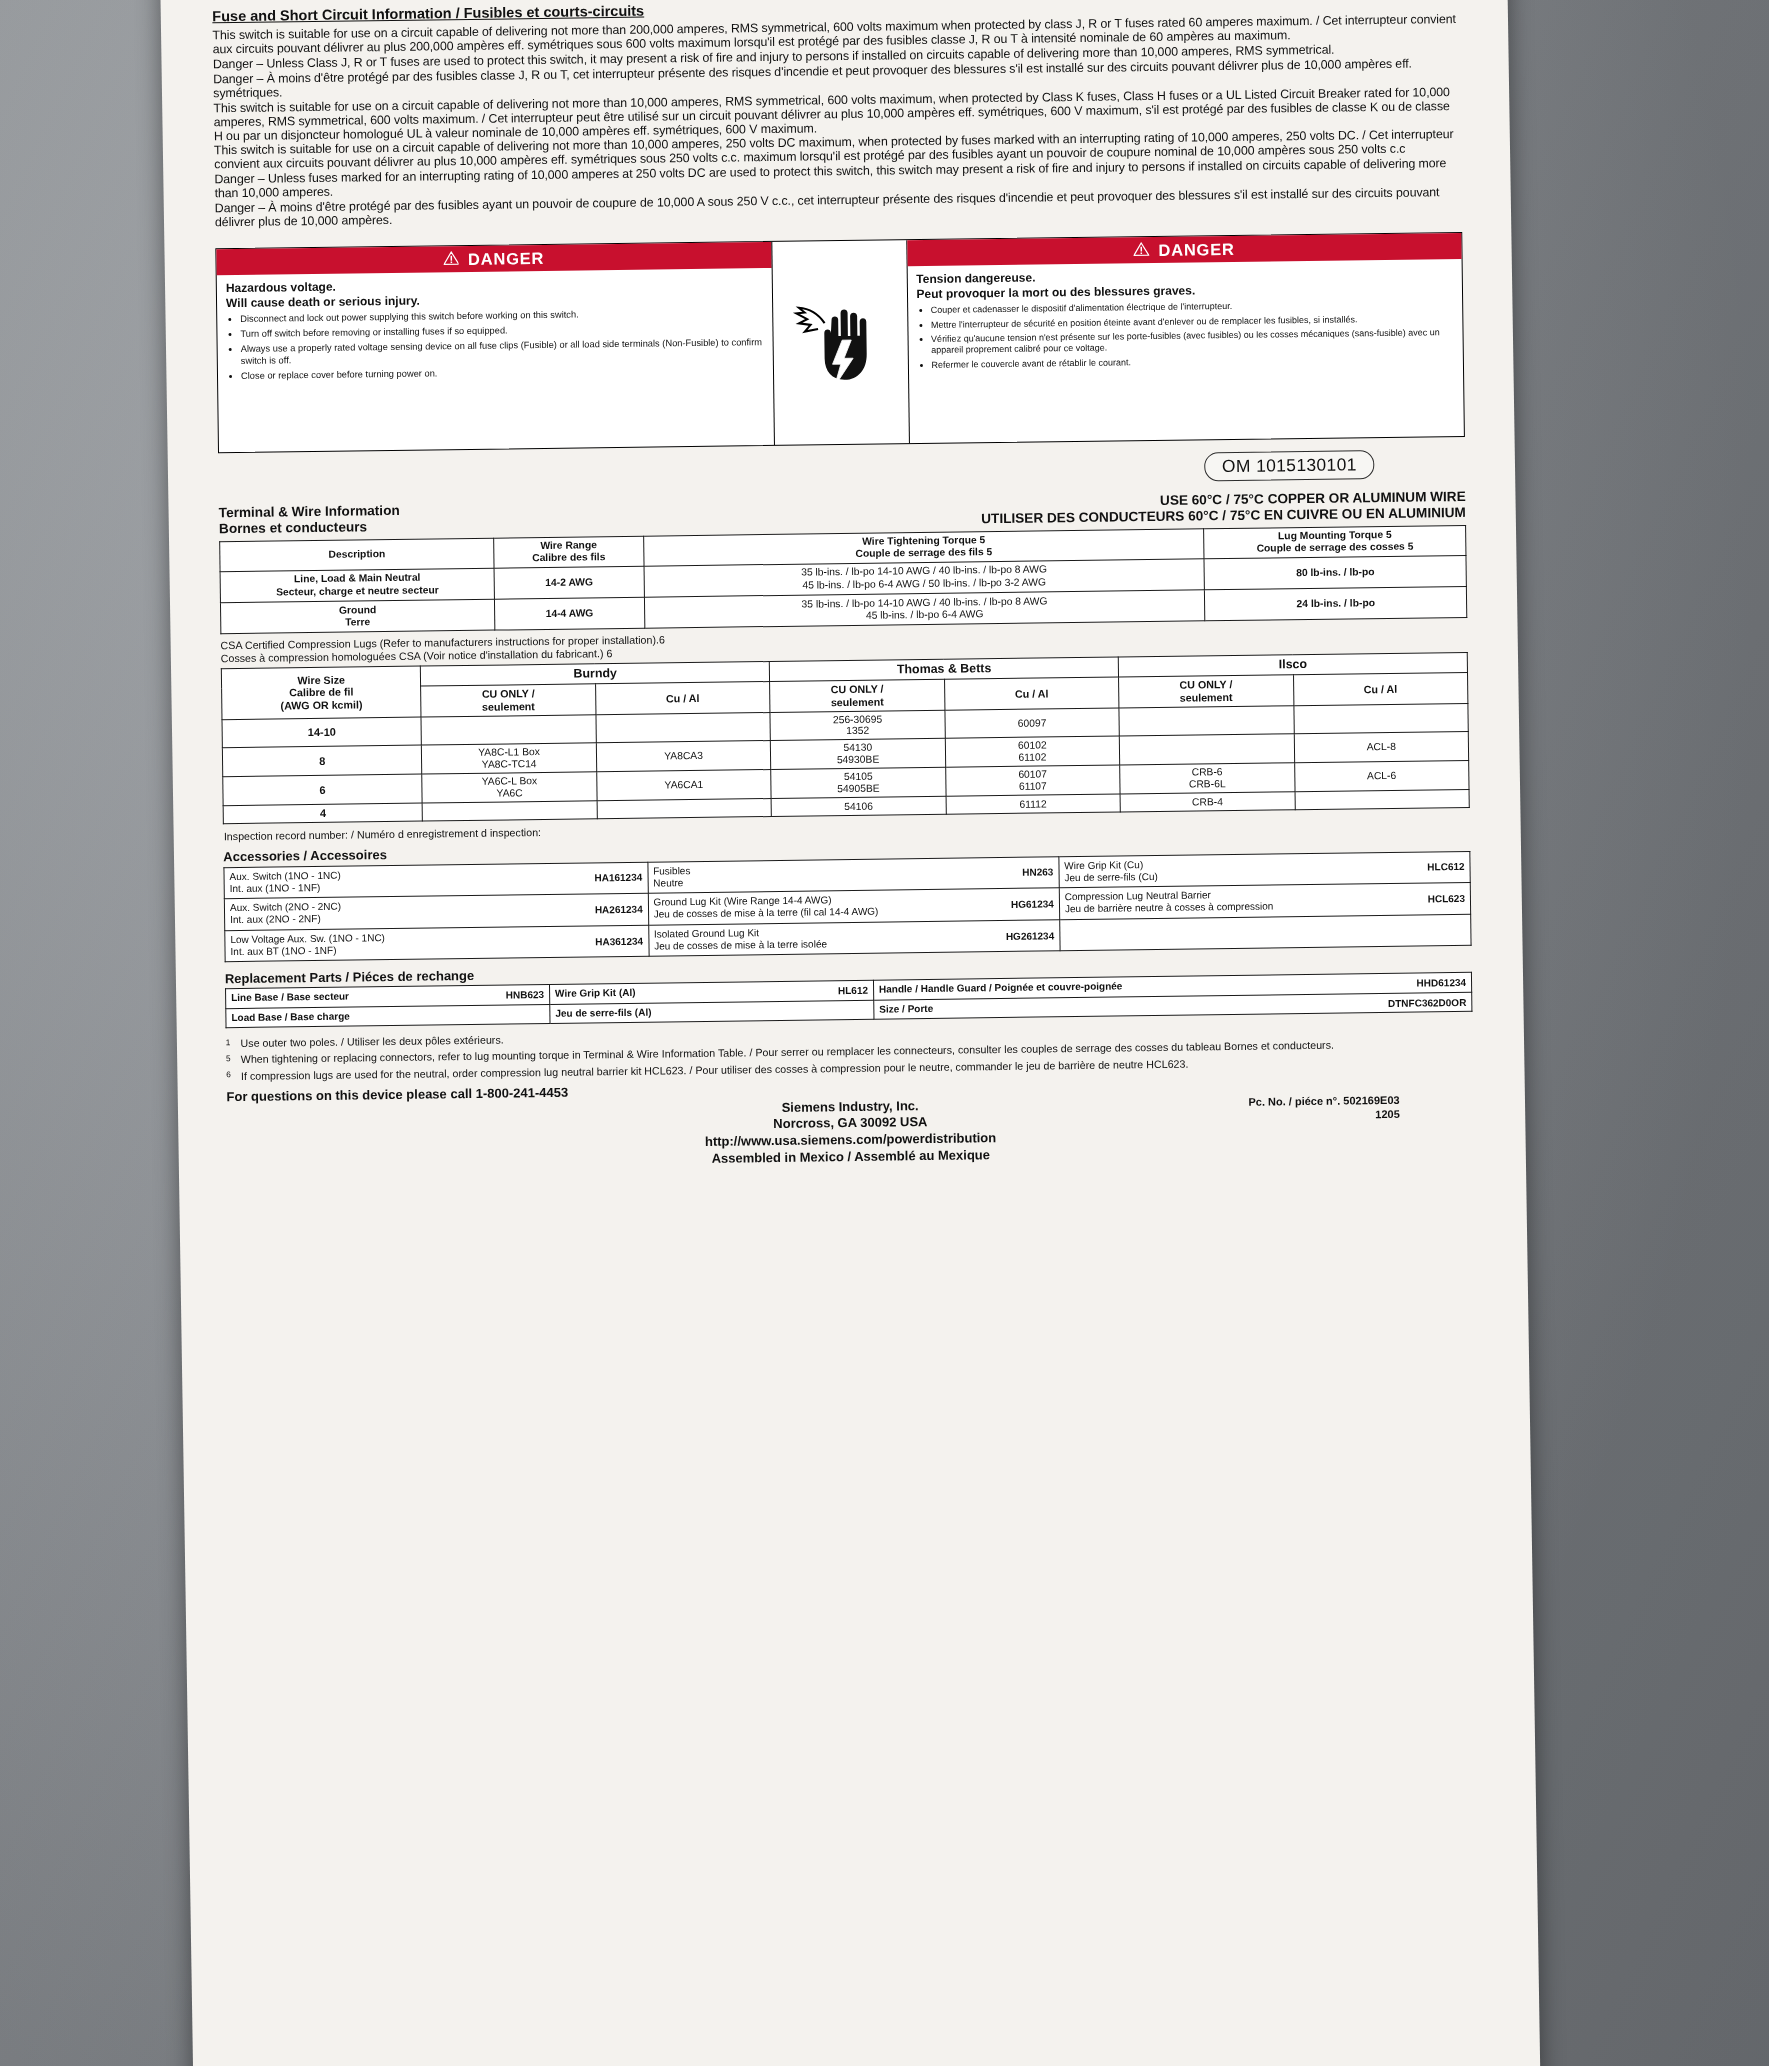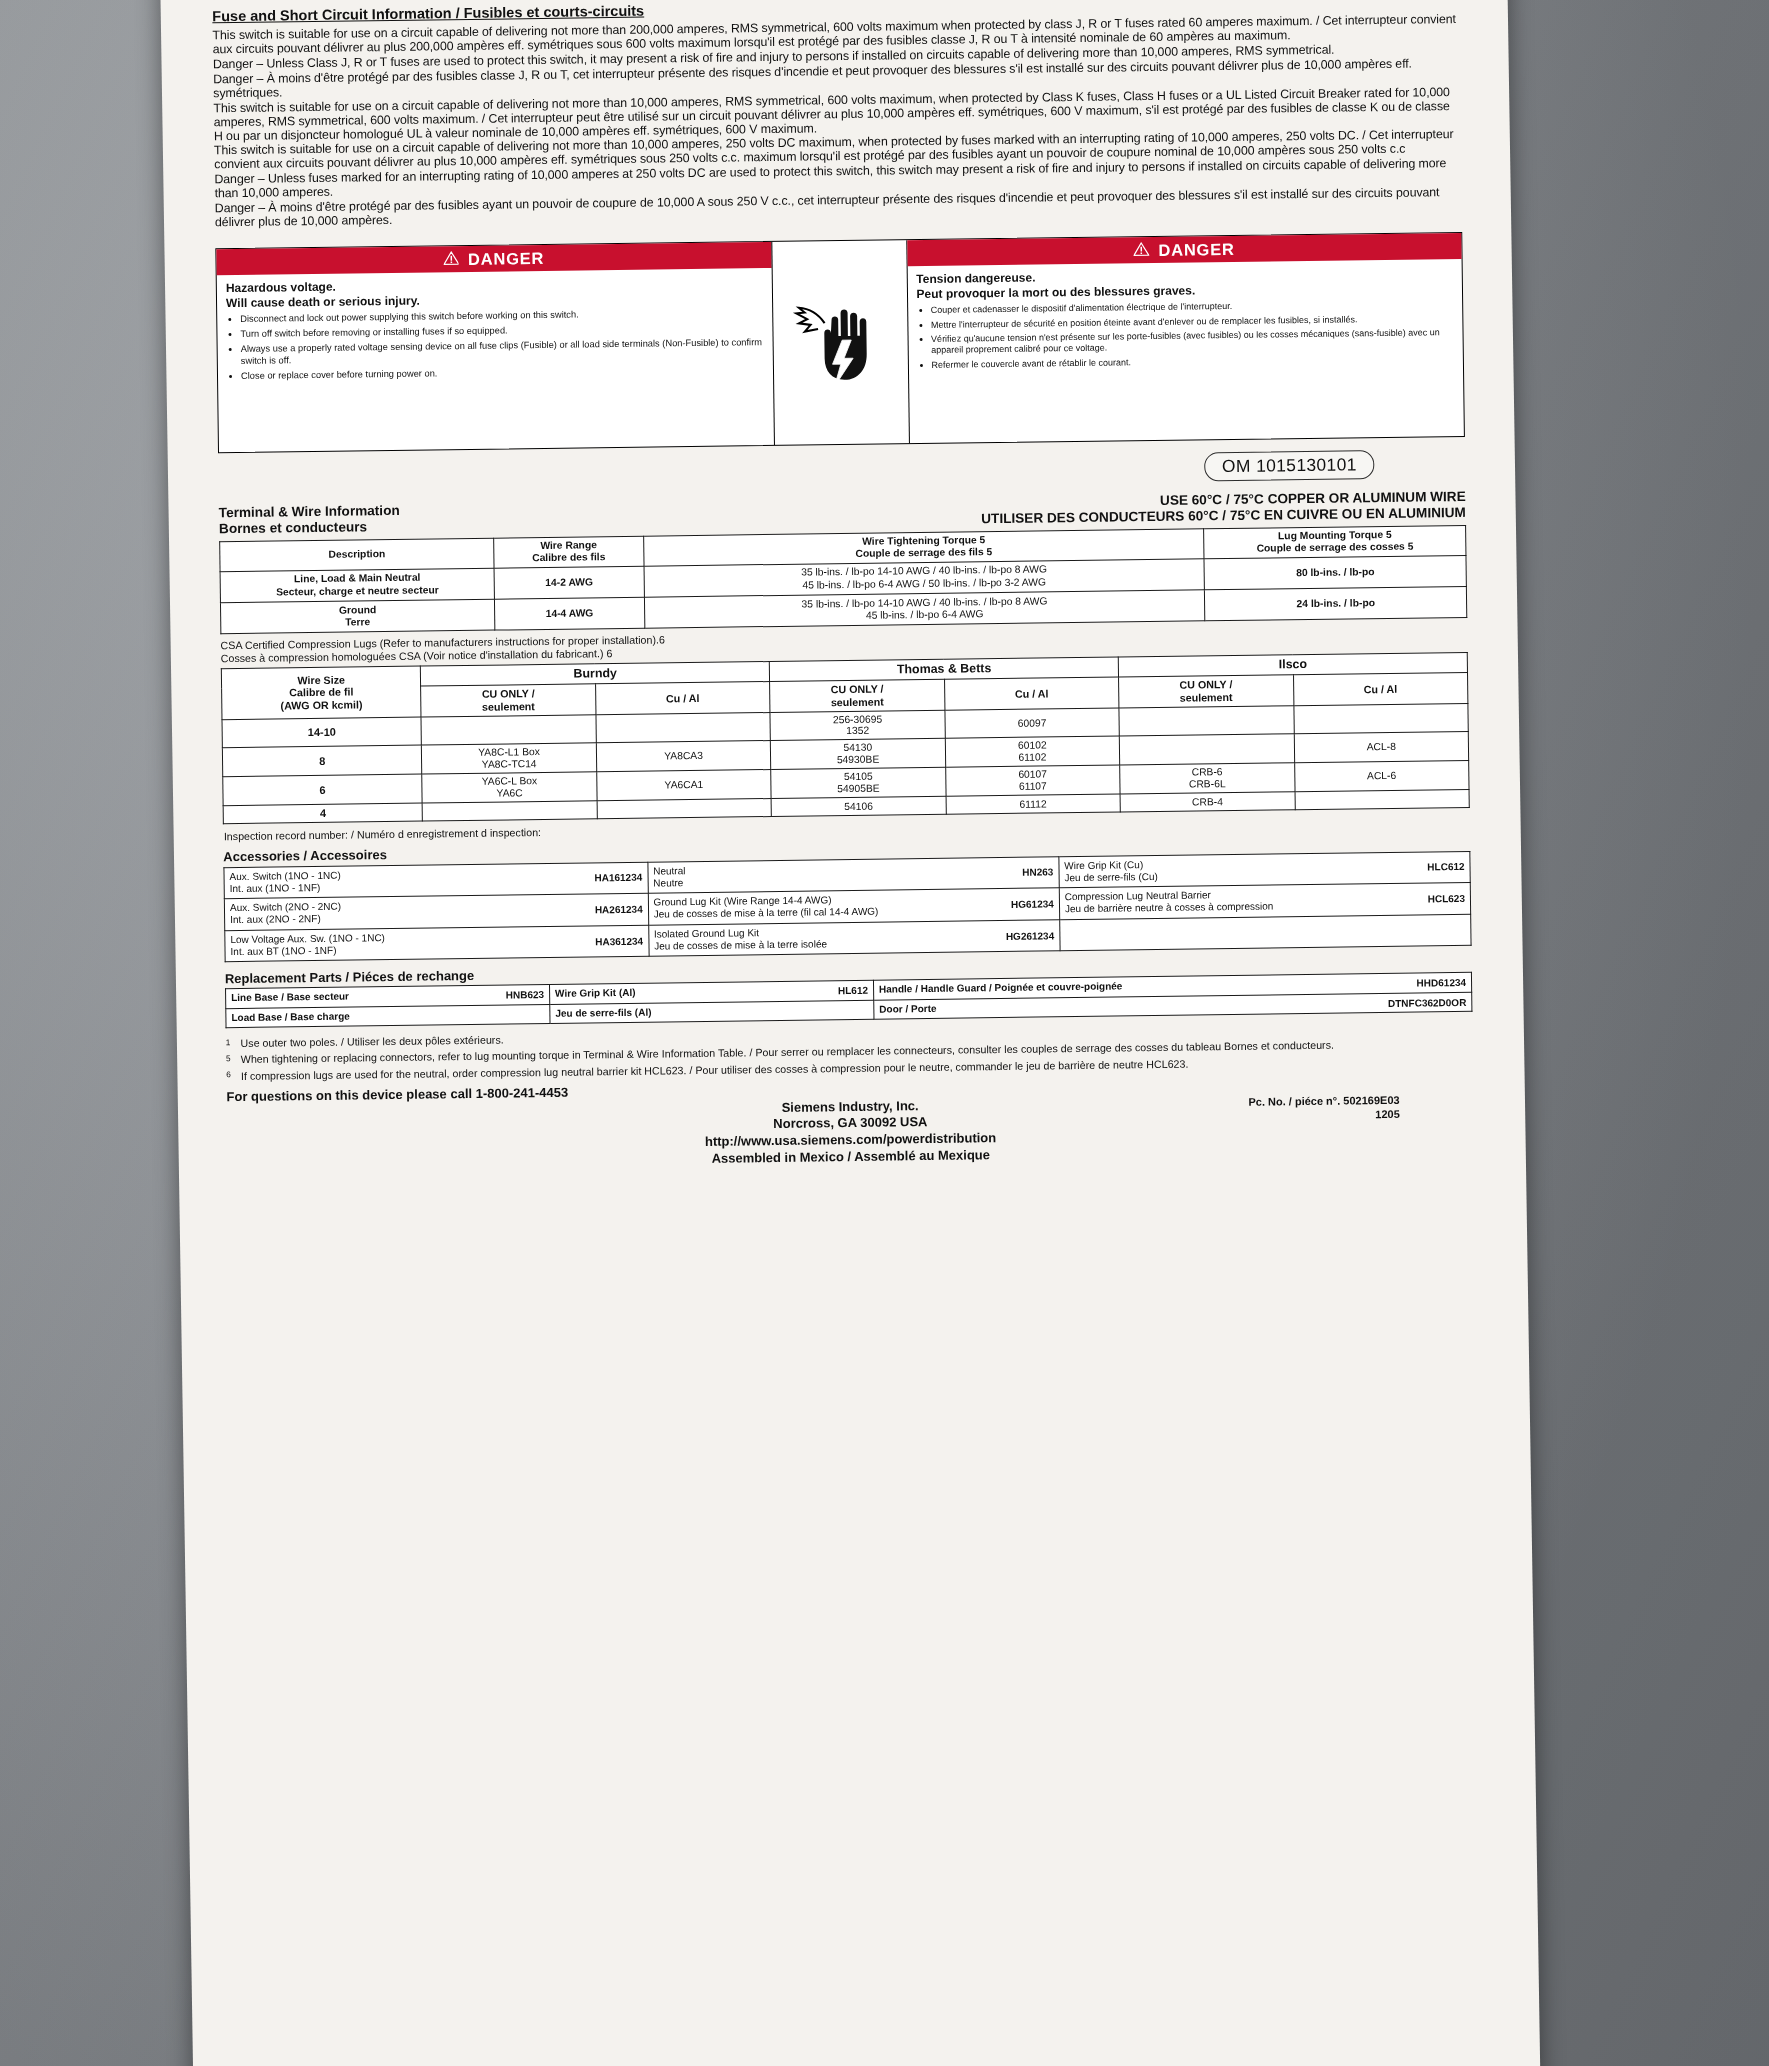--- a/index.html
+++ b/index.html
@@ -338,21 +338,21 @@
           <tr>
       <td style="width:34%">
         <div class="pair">
                 <span class="lbl" style="white-space:pre-line">Aux. Switch (1NO - 1NC)
 Int. aux (1NO - 1NF)</span>
                 <span class="pn">HA161234</span>
               </div>
       </td>
       <td style="width:33%">
         <div class="pair">
-                <span class="lbl" style="white-space:pre-line">Neutral
+                <span class="lbl" style="white-space:pre-line">Fusibles
 Neutre</span>
                 <span class="pn">HN263</span>
               </div>
       </td>
       <td style="width:33%">
         <div class="pair">
                 <span class="lbl" style="white-space:pre-line">Wire Grip Kit (Cu)
 Jeu de serre-fils (Cu)</span>
                 <span class="pn">HLC612</span>
               </div>
@@ -437,21 +437,21 @@
               </div>
       </td>
       <td>
         <div class="pair">
                 <span class="lbl b">Jeu de serre-fils (Al)</span>
                 <span class="pn"></span>
               </div>
       </td>
       <td>
         <div class="pair">
-                <span class="lbl b">Door / Porte</span>
+                <span class="lbl b">Size / Porte</span>
                 <span class="pn">DTNFC362D0OR</span>
               </div>
       </td>
     </tr>
   </tbody>
       </table>
 
   <div class="footnotes">
     <div class="fn">
       <div class="num">1</div>

